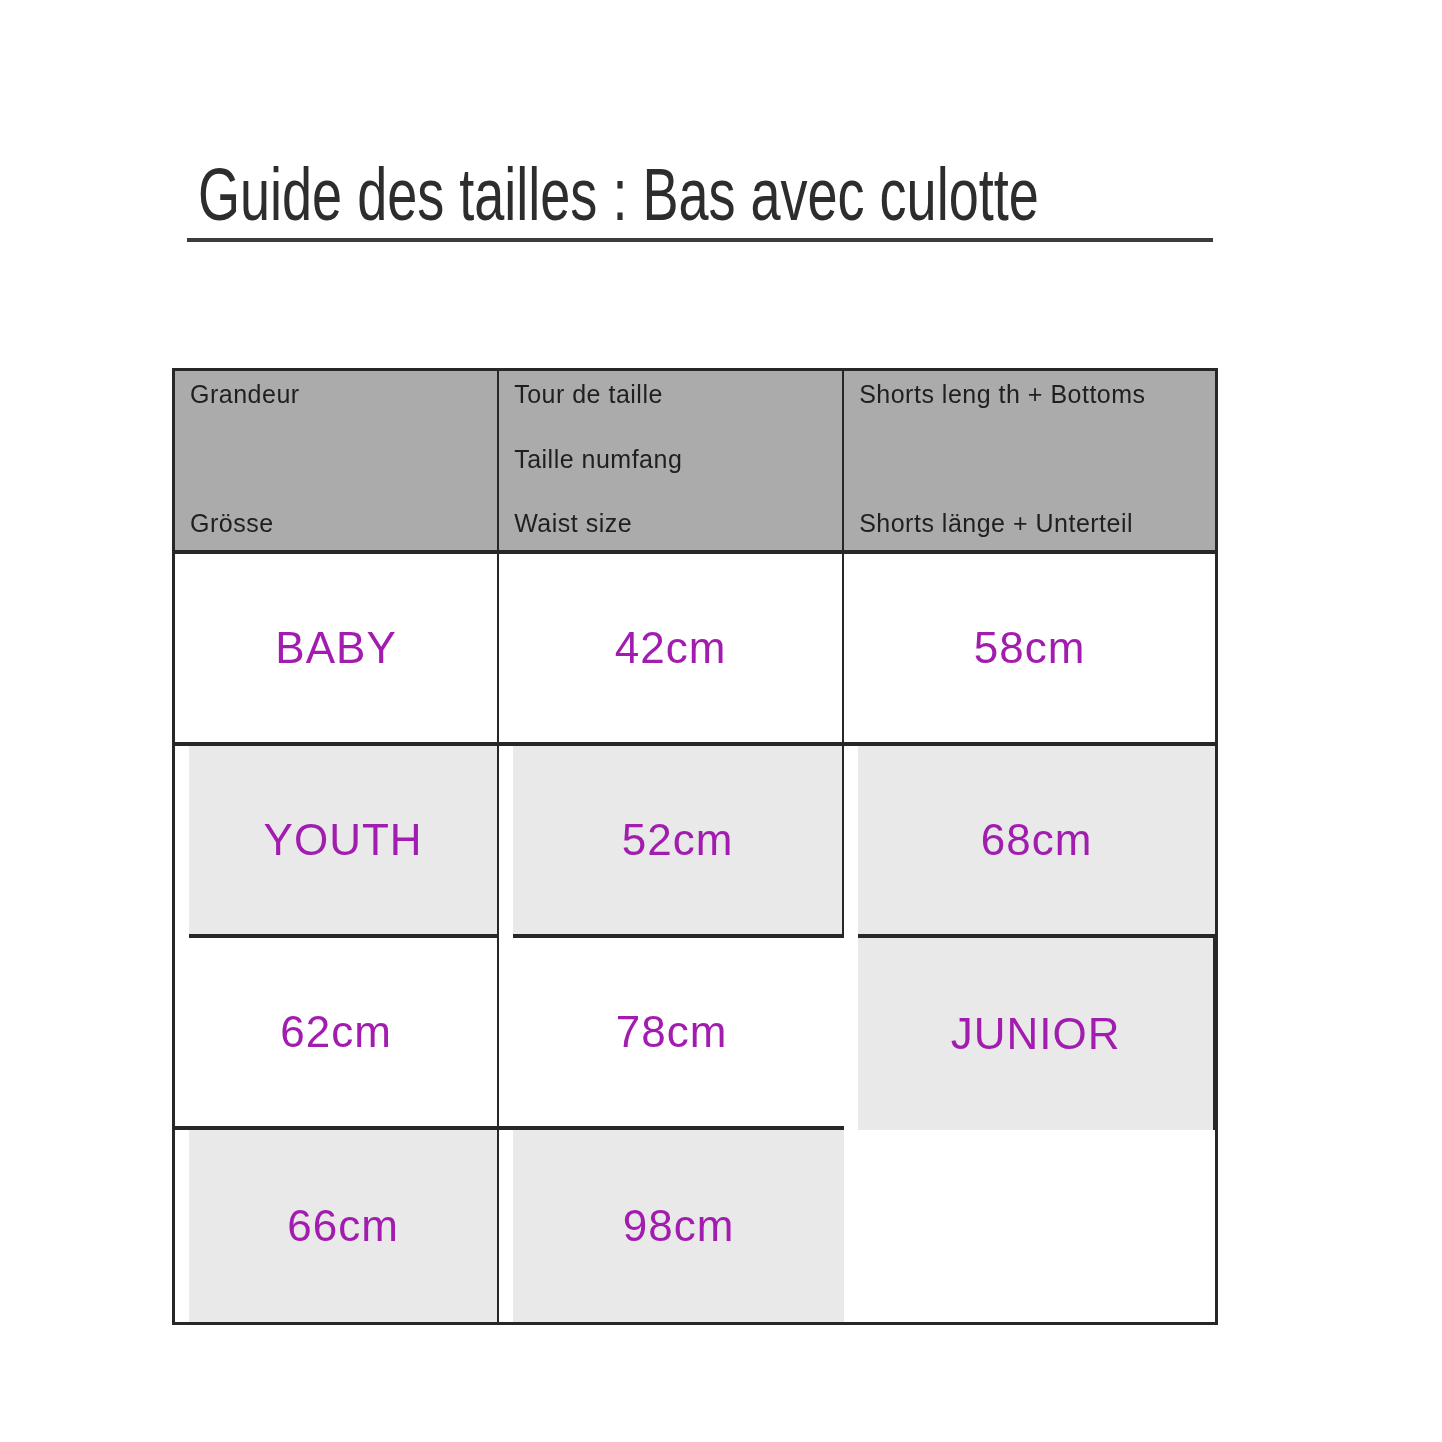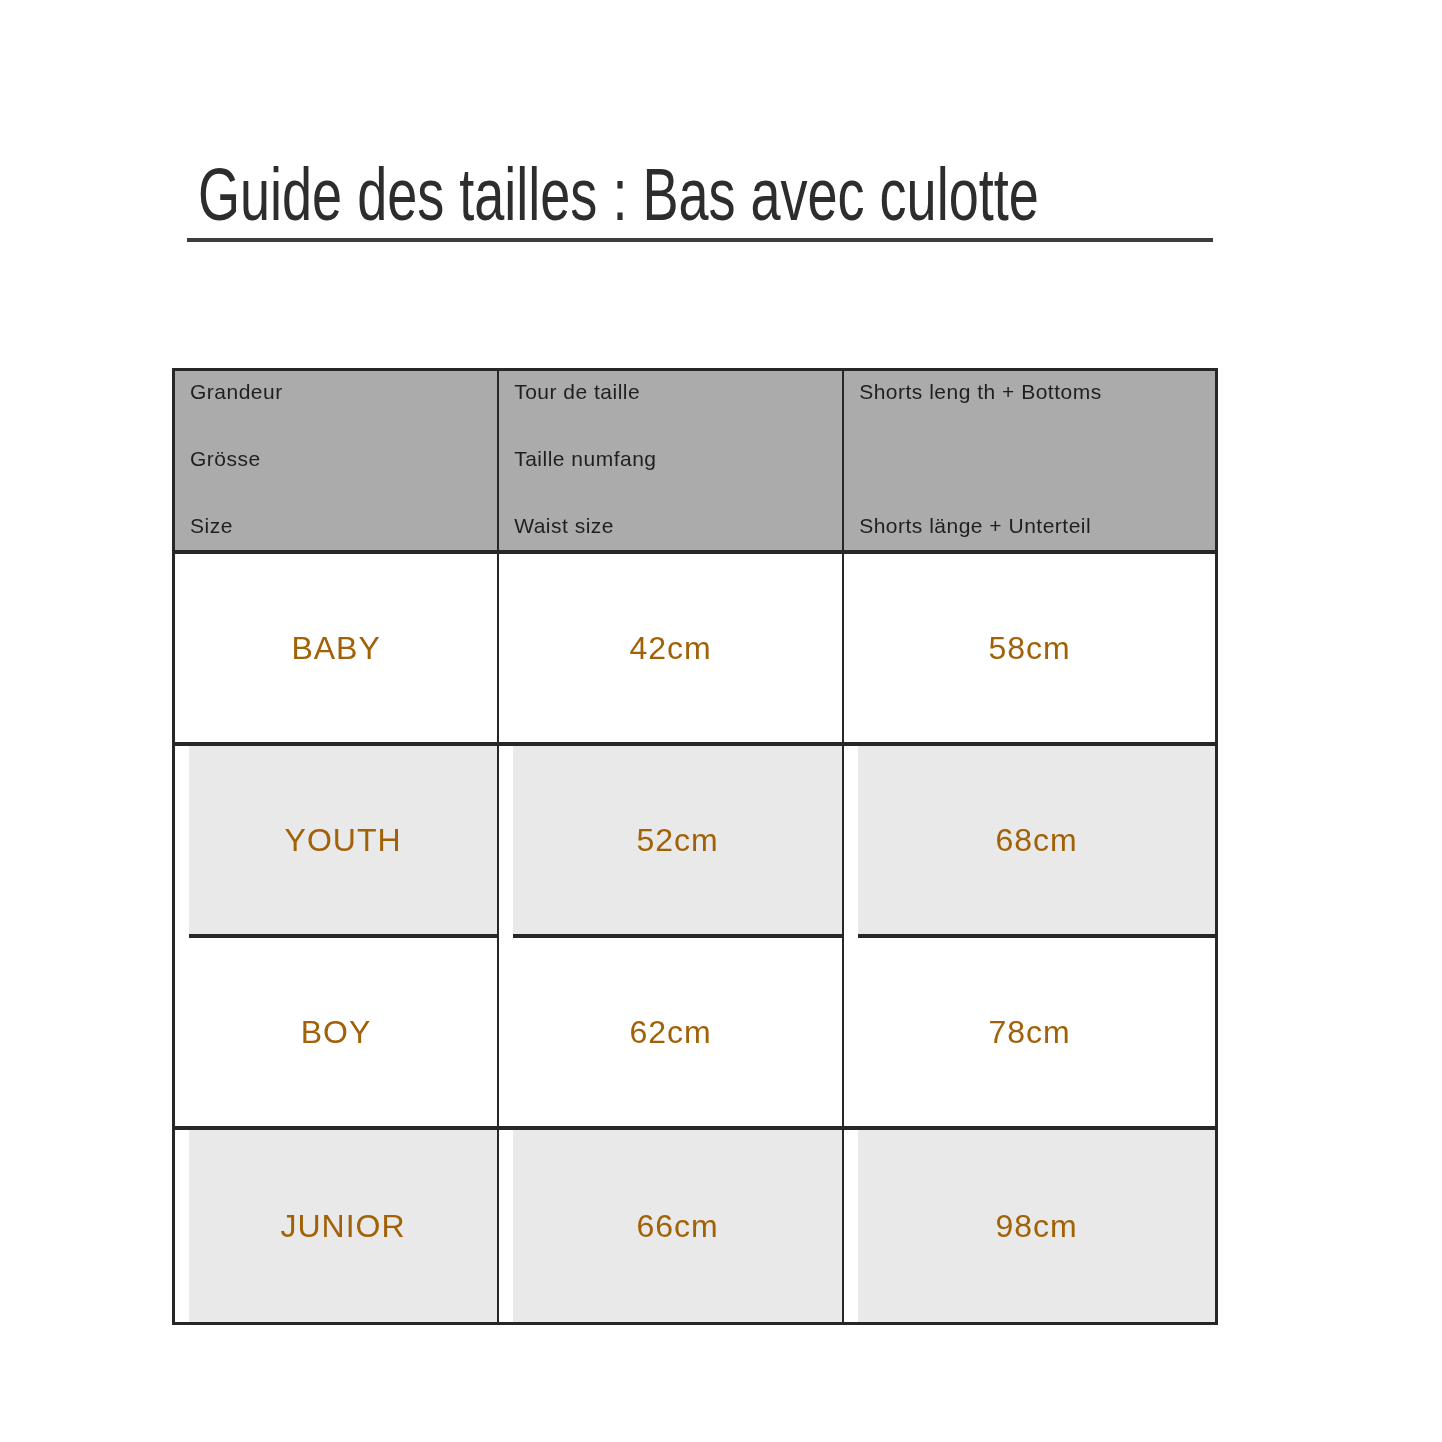--- a/index.html
+++ b/index.html
@@ -55,70 +55,68 @@
     color: #262626;
   }
   .cell.last-col { border-right: none; }
   .cell.last-row { border-bottom: none; }
   .head-cell {
     background: #ababab;
     display: flex;
     flex-direction: column;
     justify-content: space-between;
     padding: 9px 8px 12px 15px;
-    font-size: 21px;
+    font-size: 25px;
     color: #1f1f1f;
     letter-spacing: 0.5px;
   }
   .head-line { white-space: nowrap; }
   .data-cell {
     display: flex;
     align-items: center;
     justify-content: center;
-    font-size: 32px;
+    font-size: 44px;
     letter-spacing: 1px;
-    color: #a16207;
+    color: #a21caf;
   }
   .row-alt { background: #e9e9e9; margin-left: 14px; }
   .row-plain { background: #ffffff; }
 </style>
 </head>
 <body>
 
 <div class="page">
 
   <div class="title">Guide des tailles : Bas avec culotte</div>
   <div class="title-underline"></div>
 
   <div class="size-table">
 
     <div class="cell head-cell">
       <span class="head-line">Grandeur</span>
       <span class="head-line">Grösse</span>
-      <span class="head-line">Size</span>
     </div>
     <div class="cell head-cell">
       <span class="head-line">Tour de taille</span>
       <span class="head-line">Taille numfang</span>
       <span class="head-line">Waist size</span>
     </div>
     <div class="cell head-cell last-col">
       <span class="head-line">Shorts leng th + Bottoms</span>
       <span class="head-line">Shorts länge + Unterteil</span>
     </div>
 
     <div class="cell data-cell row-plain">BABY</div>
     <div class="cell data-cell row-plain">42cm</div>
     <div class="cell data-cell row-plain last-col">58cm</div>
 
     <div class="cell data-cell row-alt">YOUTH</div>
     <div class="cell data-cell row-alt">52cm</div>
     <div class="cell data-cell row-alt last-col">68cm</div>
 
-    <div class="cell data-cell row-plain">BOY</div>
     <div class="cell data-cell row-plain">62cm</div>
     <div class="cell data-cell row-plain last-col">78cm</div>
 
     <div class="cell data-cell row-alt last-row">JUNIOR</div>
     <div class="cell data-cell row-alt last-row">66cm</div>
     <div class="cell data-cell row-alt last-row last-col">98cm</div>
 
   </div>
 </div>
 

